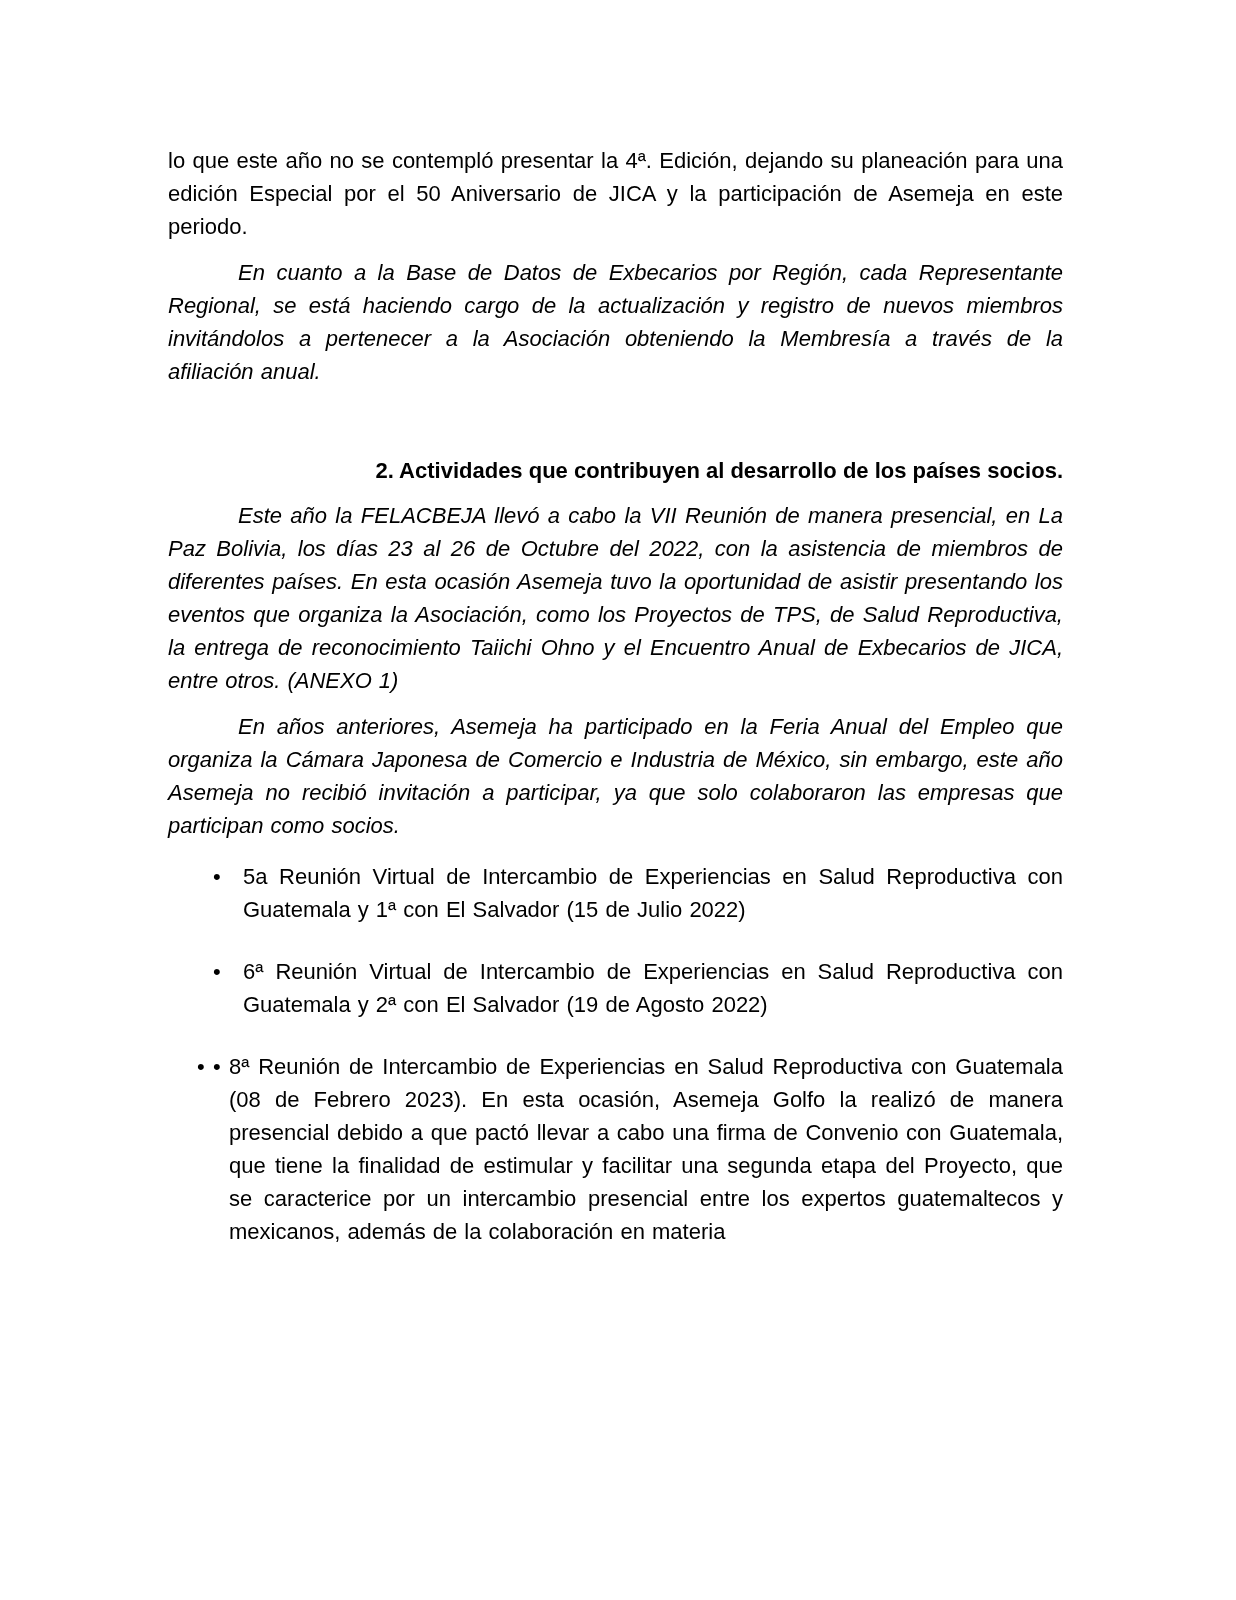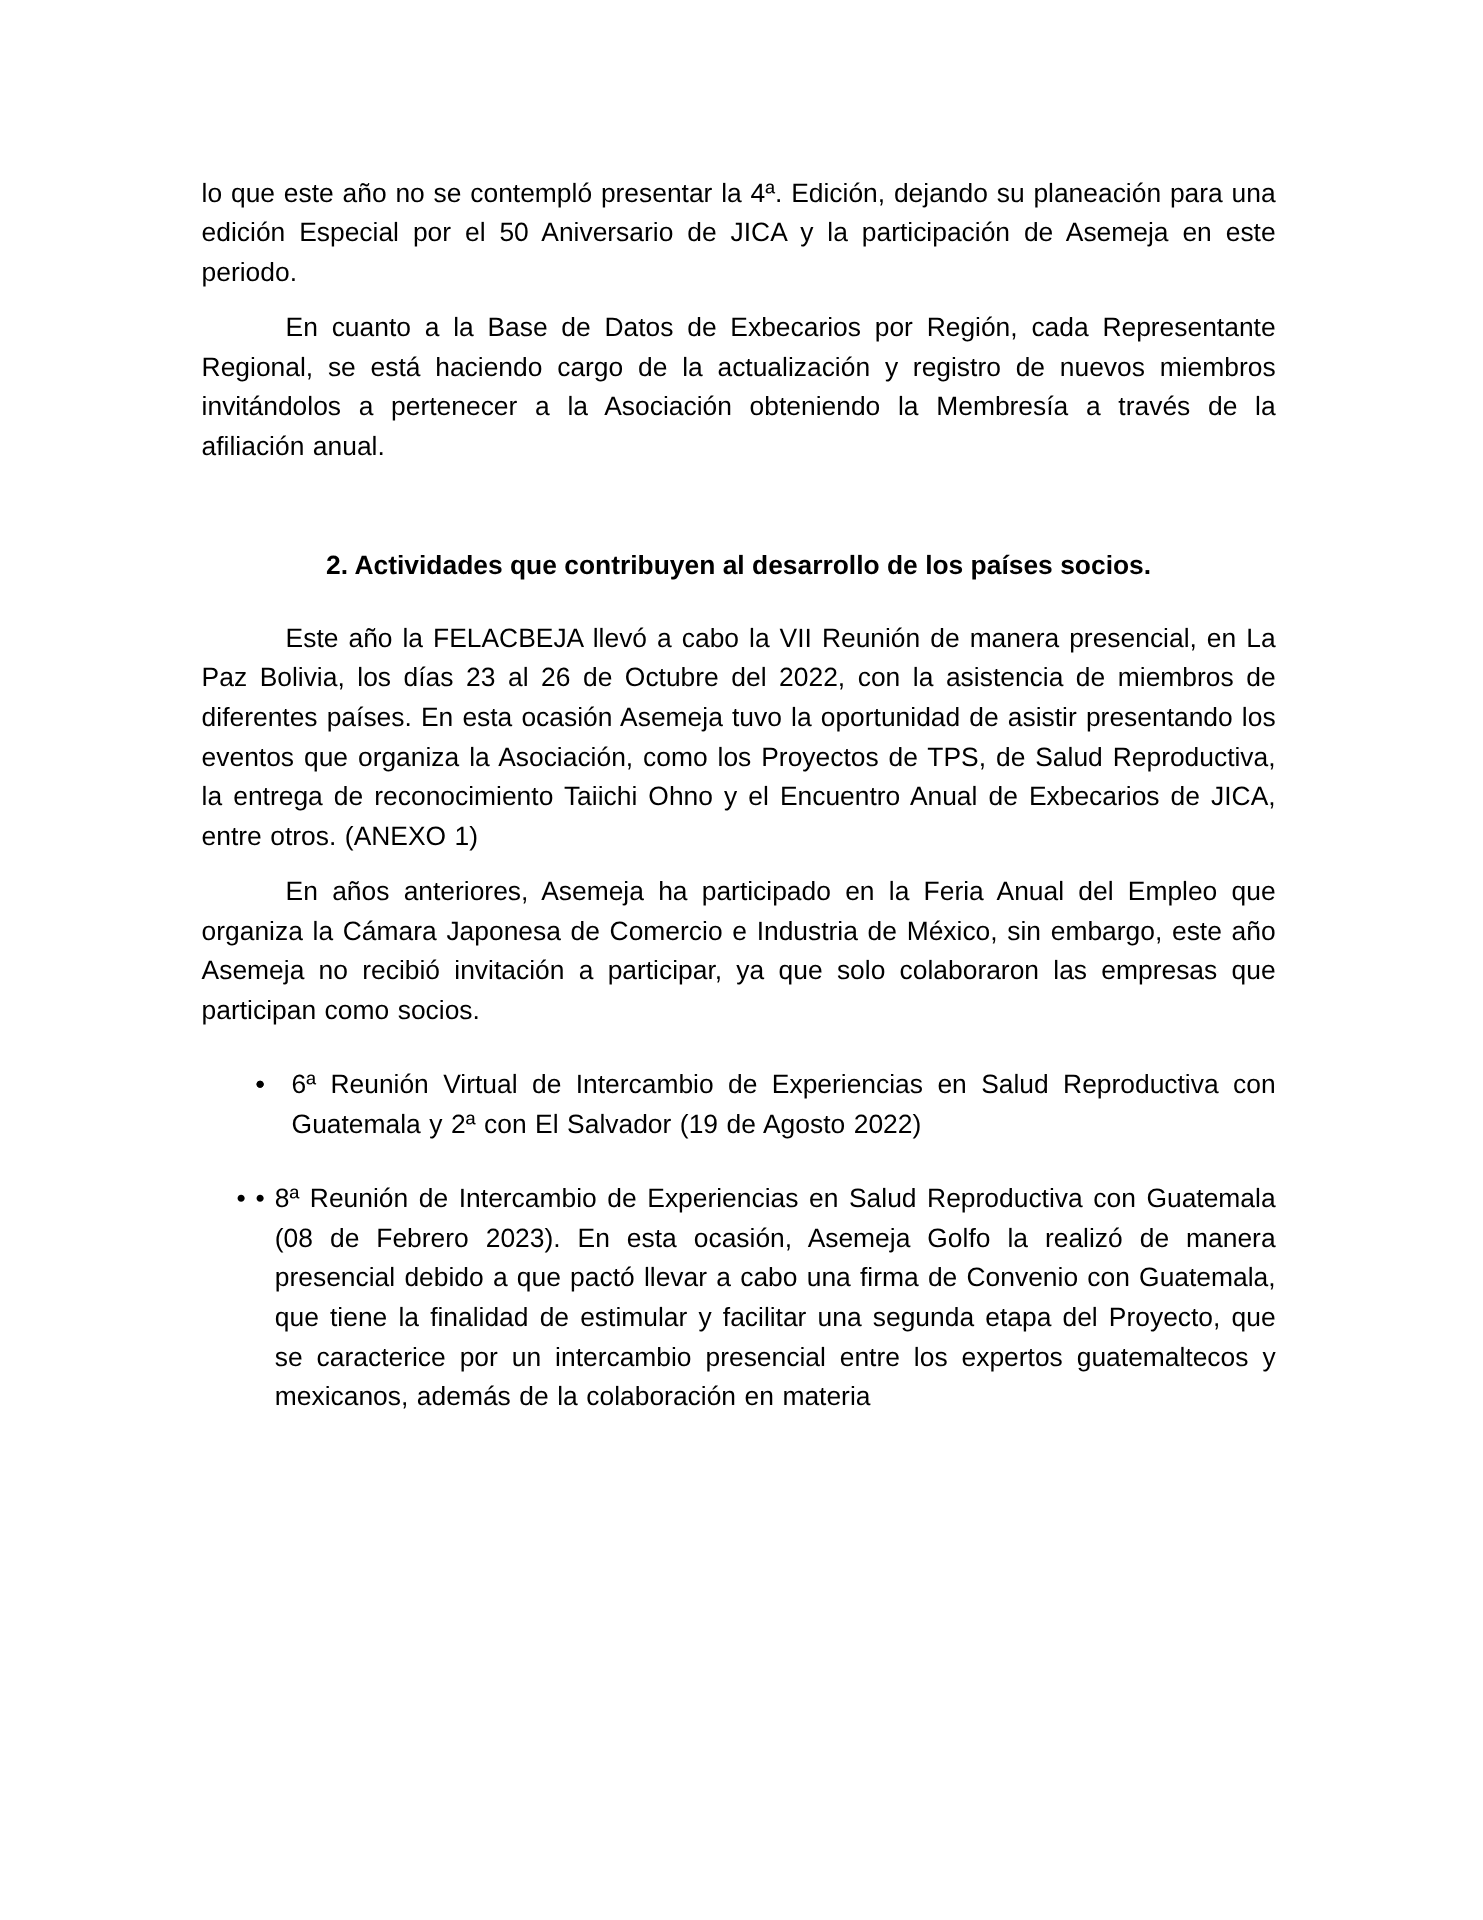--- a/index.html
+++ b/index.html
@@ -27,27 +27,28 @@
   }
   .para {
     font-size: 22px;
     line-height: 33px;
     text-align: justify;
     margin: 0 0 13px 0;
     word-spacing: 1px;
   }
   .para.indent {
     text-indent: 70px;
+    font-style: italic;
   }
   .heading {
     font-size: 22px;
     line-height: 33px;
     font-weight: bold;
-    text-align: center;
-    margin: 66px 0 28px 0;
+    text-align: right;
+    margin: 66px 0 12px 0;
   }
   .bullet-list {
     list-style: none;
     margin: 18px 0 0 0;
     padding: 0;
   }
   .bullet-item {
     position: relative;
     padding-left: 75px;
     font-size: 22px;
@@ -85,20 +86,21 @@
 
   <p class="para indent">Este año la FELACBEJA llevó a cabo la VII Reunión de manera presencial, en La Paz Bolivia, los días 23 al 26 de Octubre del 2022, con la asistencia de miembros de diferentes países. En esta ocasión Asemeja tuvo la oportunidad de asistir presentando los eventos que organiza la Asociación, como los Proyectos de TPS, de Salud Reproductiva, la entrega de reconocimiento Taiichi Ohno y el Encuentro Anual de Exbecarios de JICA, entre otros. (ANEXO 1)</p>
 
   <p class="para indent">En años anteriores, Asemeja ha participado en la Feria Anual del Empleo que organiza la Cámara Japonesa de Comercio e Industria de México, sin embargo, este año Asemeja no recibió invitación a participar, ya que solo colaboraron las empresas que participan como socios.</p>
 
 
   <ul class="bullet-list">
 
     <li class="bullet-item">
       <span class="bullet-glyph">•</span>
+      <span class="bullet-text">5a Reunión Virtual de Intercambio de Experiencias en Salud Reproductiva con Guatemala y 1ª con El Salvador (15 de Julio 2022)</span>
     </li>
 
     <li class="bullet-item">
       <span class="bullet-glyph">•</span>
       <span class="bullet-text">6ª Reunión Virtual de Intercambio de Experiencias en Salud Reproductiva con Guatemala y 2ª con El Salvador (19 de Agosto 2022)</span>
     </li>
 
     <li class="bullet-item">
       <span class="bullet-glyph">•</span>
     </li>

